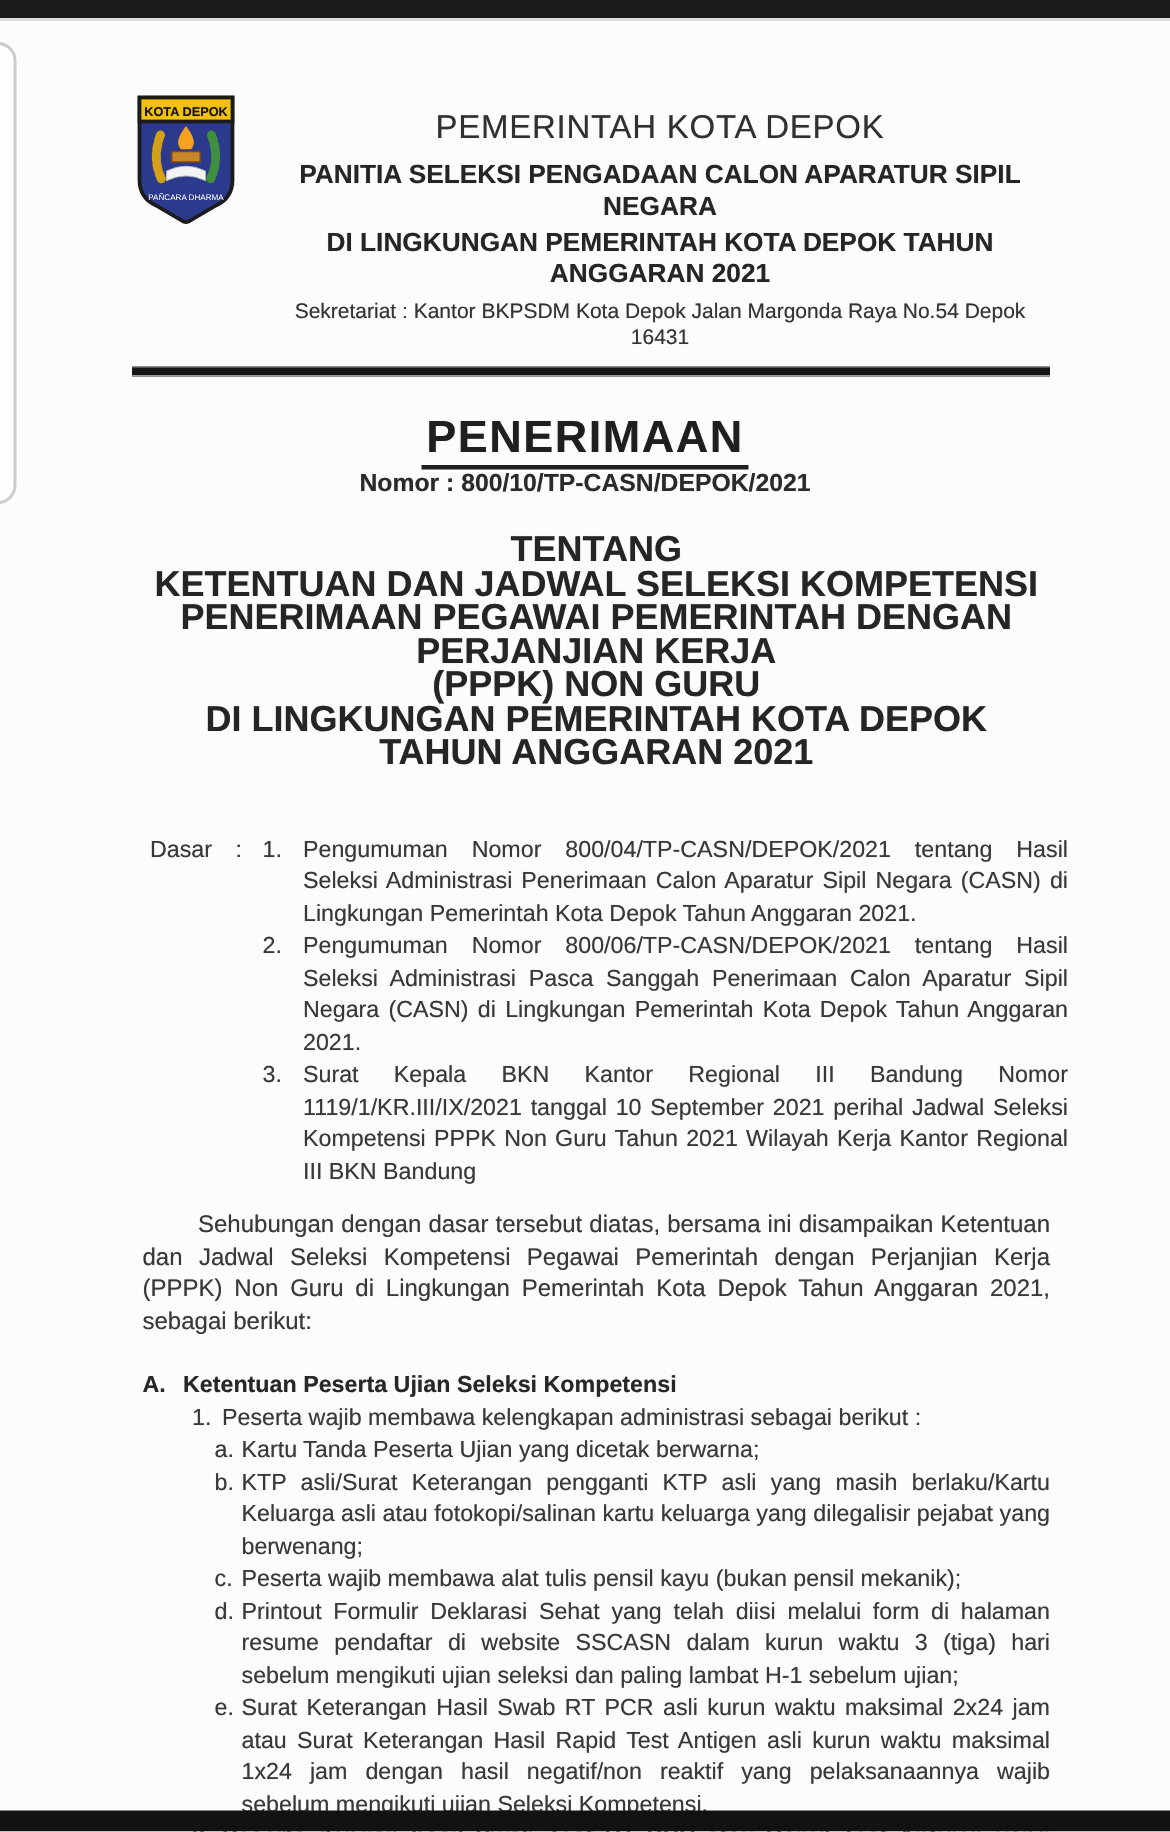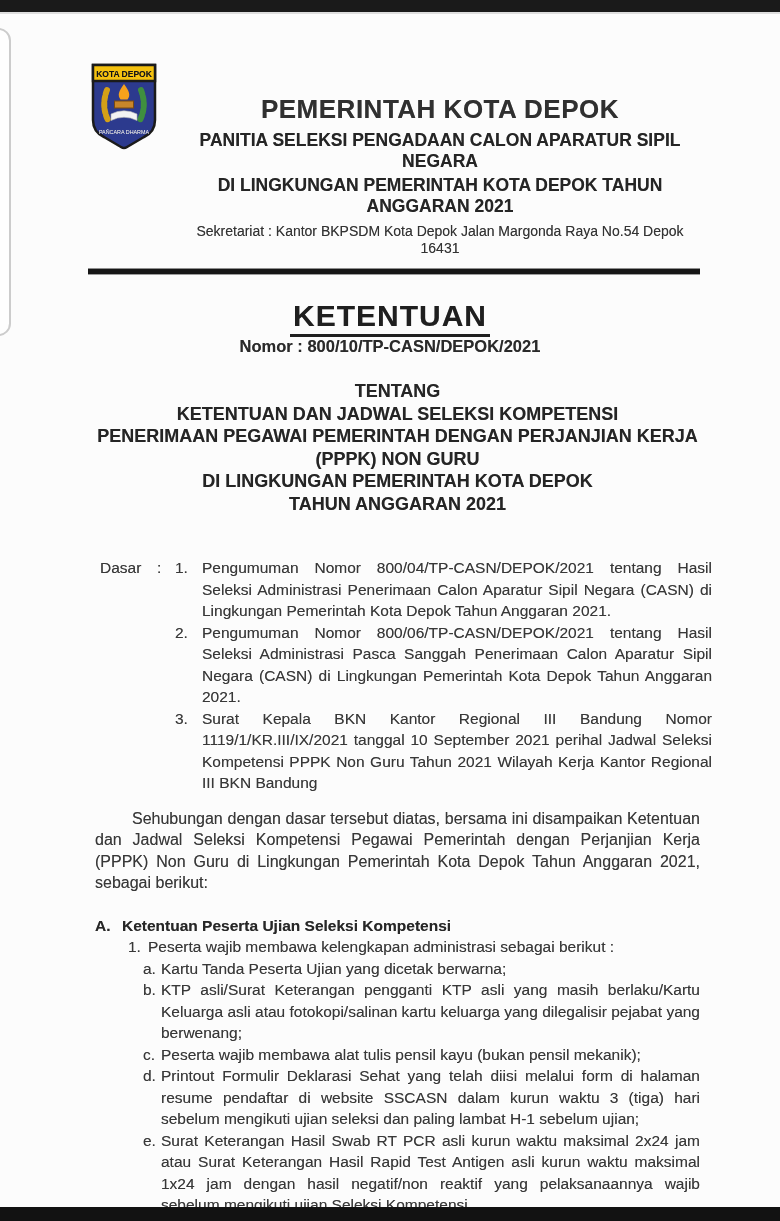--- a/index.html
+++ b/index.html
@@ -13,34 +13,34 @@
 
   .card-edge { position:absolute; left:-14px; top:28px; width:25px; height:308px;
                border:2px solid #cccccc; border-radius:14px; background:#fefefe; }
 
   .doc { position:relative; color:#383838; text-shadow:0 0 0.5px rgba(70,70,70,0.55); }
 
   
   .header { padding-top:70px; position:relative; }
   .logo { position:absolute; left:90px; top:62px; width:68px; height:90px; }
   .header-text { margin-left:185px; width:510px; text-align:center; color:#2d2d2d; }
-  .org1 { font-size:26px; font-weight:700; line-height:30px; letter-spacing:0.5px; color:#303030;margin-top:24px; }
+  .org1 { font-size:22px; font-weight:400; line-height:30px; letter-spacing:0.5px; color:#303030; }
   .org2 { margin-top:6px; font-size:17.5px; font-weight:700; line-height:21px; color:#252525; }
   .org3 { margin-top:3px; font-size:17.5px; font-weight:700; line-height:21px; color:#252525; }
   .sek  { margin-top:6px; font-size:14px; font-weight:400; line-height:17px; color:#333; }
   .rule { margin:11px 80px 0 88px; height:7px; background:#161616;
           border-top:1.5px solid #8f8f8f; border-bottom:1.5px solid #9c9c9c; }
 
   
   .ann { margin-top:24px; text-align:center; }
   .ann-title { display:inline-block; font-size:30px; font-weight:700; letter-spacing:1px;
                color:#1f1f1f; border-bottom:3.5px solid #1f1f1f; padding:0 3px 1px 3px; line-height:34px; }
   .ann-no { margin-top:0; font-size:16.5px; font-weight:700; color:#2a2a2a; }
 
-  .tentang { margin:24px 80px 0 95px; text-align:center; font-size:18px; font-weight:700;
+  .tentang { margin:24px 80px 0 95px; text-align:center; font-size:24px; font-weight:700;
              line-height:22.5px; color:#252525; }
 
   
   .basis { margin:42px 68px 0 100px; display:grid; grid-template-columns:57px 18px 27px 1fr;
            font-size:15.5px; line-height:21.5px; }
   .b-text { text-align:justify; }
 
   .para { margin:14px 80px 0 95px; font-size:16px; line-height:21.5px;
           text-align:justify; text-indent:37px; }
 
@@ -79,21 +79,21 @@
       <div class="header-text">
         <div class="org1">PEMERINTAH KOTA DEPOK</div>
         <div class="org2">PANITIA SELEKSI PENGADAAN CALON APARATUR SIPIL NEGARA</div>
         <div class="org3">DI LINGKUNGAN PEMERINTAH KOTA DEPOK TAHUN ANGGARAN 2021</div>
         <div class="sek">Sekretariat : Kantor BKPSDM Kota Depok Jalan Margonda Raya No.54 Depok 16431</div>
       </div>
       <div class="rule"></div>
     </div>
 
     <div class="ann">
-      <div class="ann-title">KETENTUAN</div>
+      <div class="ann-title">PENERIMAAN</div>
       <div class="ann-no">Nomor : 800/10/TP-CASN/DEPOK/2021</div>
     </div>
 
     <div class="tentang">
       <div>TENTANG</div>
       <div>KETENTUAN DAN JADWAL SELEKSI KOMPETENSI</div>
       <div>PENERIMAAN PEGAWAI PEMERINTAH DENGAN PERJANJIAN KERJA</div>
       <div>(PPPK) NON GURU</div>
       <div>DI LINGKUNGAN PEMERINTAH KOTA DEPOK</div>
       <div>TAHUN ANGGARAN 2021</div>

